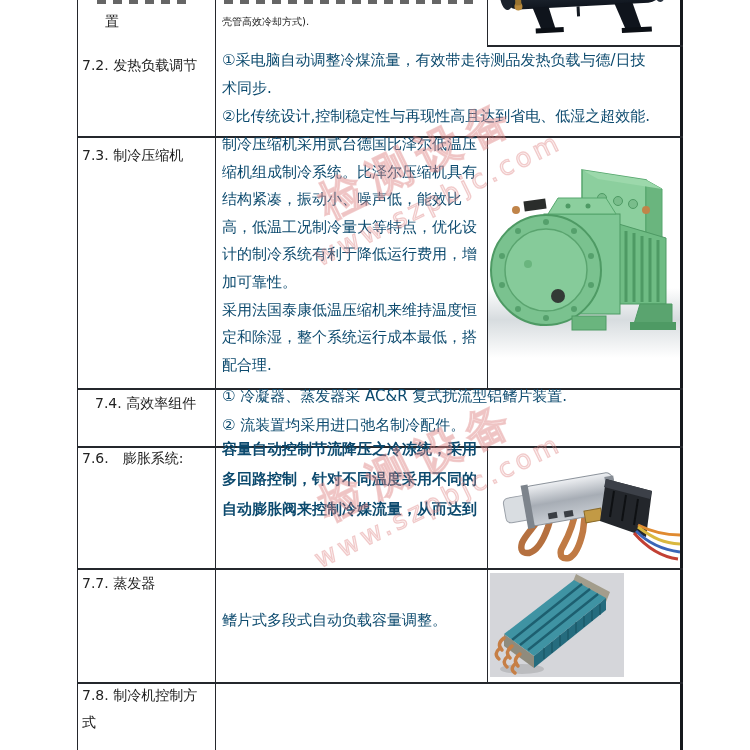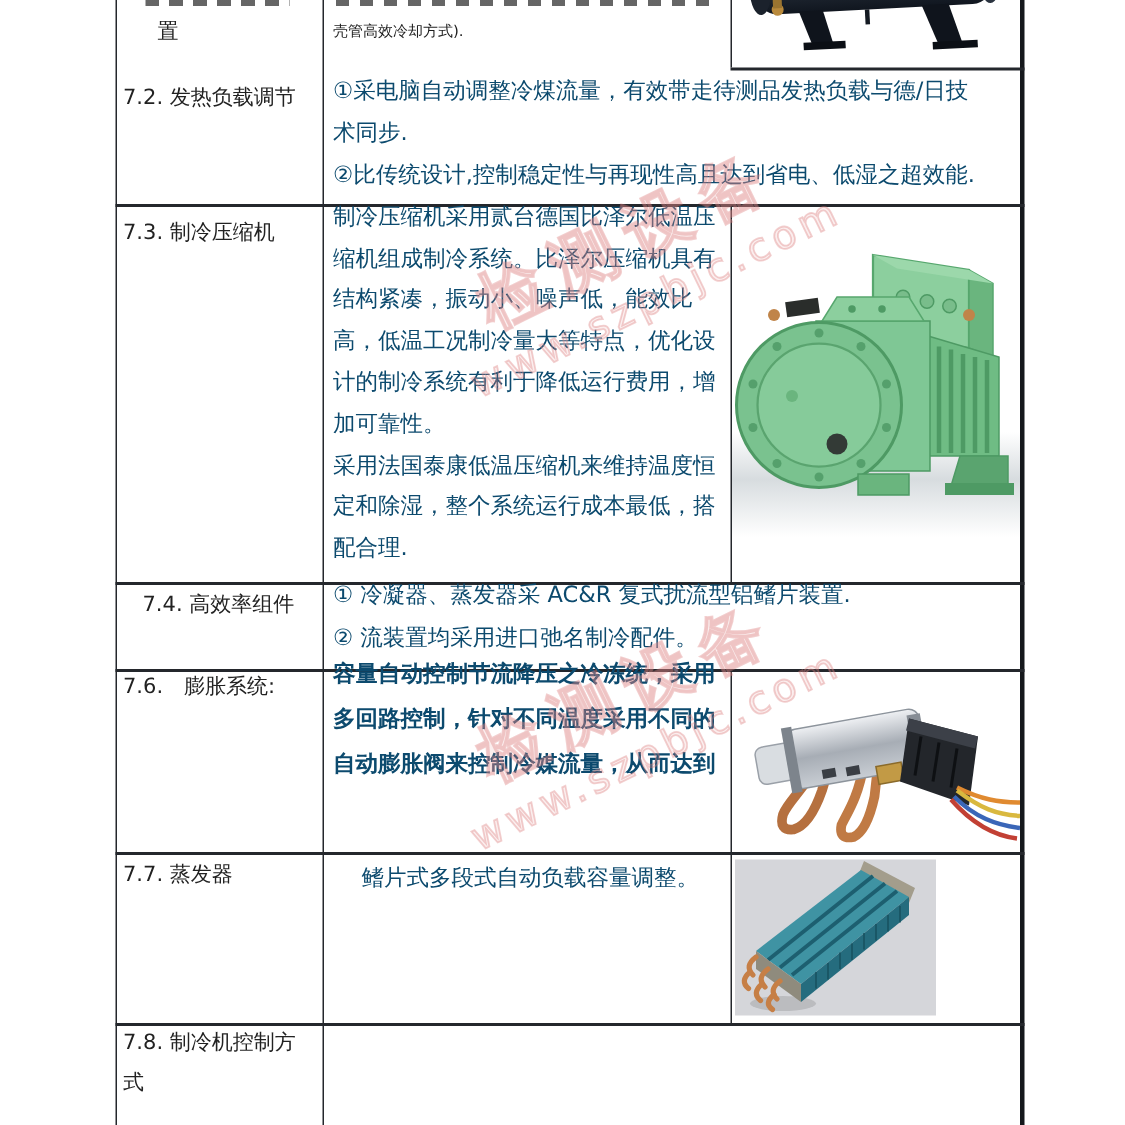--- a/index.html
+++ b/index.html
@@ -205,21 +205,21 @@
         <line x1="150" y1="52" x2="146" y2="78" stroke="#0e1013" stroke-width="2"></line>
 
         <path d="M150,78 C166,86 178,88 192,88" fill="none" stroke="#e08a30" stroke-width="3"></path>
         <path d="M150,80 C166,92 176,96 192,97" fill="none" stroke="#d9b83f" stroke-width="3"></path>
         <path d="M148,84 C162,98 176,103 192,105" fill="none" stroke="#3a66b8" stroke-width="3"></path>
         <path d="M146,86 C160,102 174,110 190,112" fill="none" stroke="#c24034" stroke-width="3"></path>
       </svg>
     </div>
 
     <div class="cell label" style="left:5px;top:603px;">7.7. 蒸发器</div>
-    <div class="lines" style="left:145px;top:601px;line-height:28px;margin-left:19px;">
+    <div class="lines" style="left:145px;top:636px;line-height:28px;">
         <div>鳍片式多段式自动负载容量调整。</div>
       </div>
 
     <div class="imgcell" style="left:411px;top:600px;width:192px;height:110px;">
       <svg width="192" height="110" viewBox="0 0 192 110">
         <rect x="2" y="3" width="134" height="104" fill="#d5d6da"></rect>
         <ellipse cx="34" cy="99" rx="22" ry="5" fill="#000000" opacity="0.12"></ellipse>
 
         <polygon points="88,4 122,22 118,32 84,14" fill="#a39d8c"></polygon>
 

